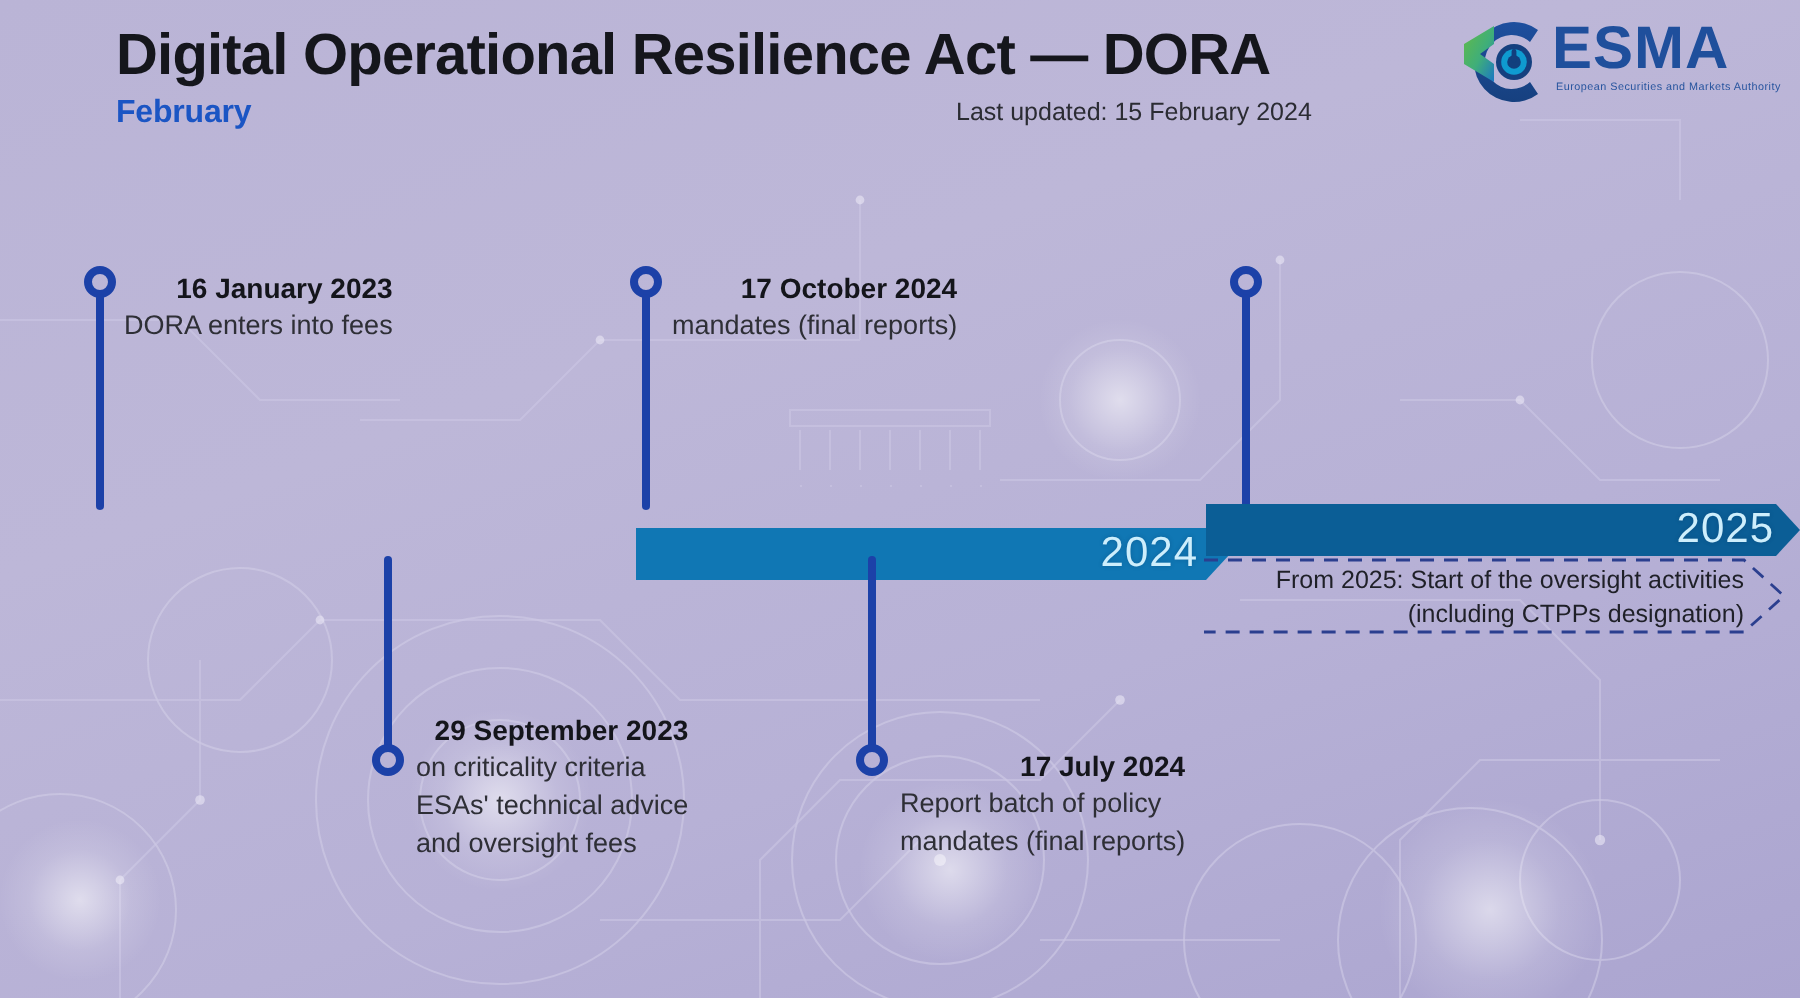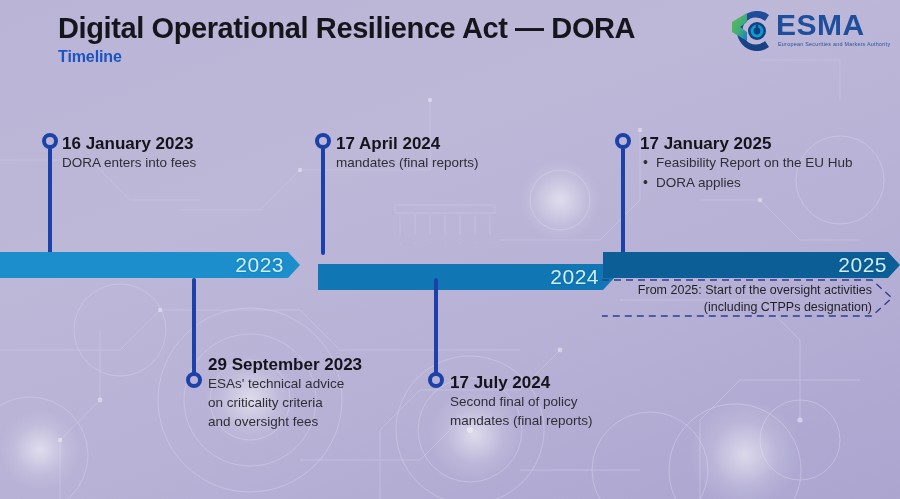--- a/index.html
+++ b/index.html
@@ -137,25 +137,26 @@
     left: 0;
     width: 16px;
     height: 16px;
     border-radius: 50%;
     border: 4px solid #1c41a8;
     background: transparent;
   }
 
   .mile-text { position: absolute; }
   .mile-date {
-    font-size: 17px;
+    font-size: 14px;
     font-weight: bold;
     color: #14151b;
     white-space: nowrap;
     line-height: 18px;
+    text-align: right;
   }
   .mile-line {
     font-size: 13.5px;
     color: #2e2f36;
     line-height: 19px;
     white-space: nowrap;
   }
   .mile-bullets {
     margin: 0;
     padding: 0 0 0 16px;
@@ -252,21 +253,22 @@
     </svg>
     <div class="glow" style="left:430px; top:390px; width:90px; height:90px;"></div>
     <div class="glow" style="left:690px; top:400px; width:110px; height:110px;"></div>
     <div class="glow" style="left:205px; top:355px; width:90px; height:90px;"></div>
     <div class="glow" style="left:520px; top:160px; width:80px; height:80px;"></div>
     <div class="glow" style="left:0px; top:410px; width:80px; height:80px;"></div>
   </div>
 
   <div class="header">
     <div class="title">Digital Operational Resilience Act — DORA</div>
-    <div class="subtitle">Timeline</div>
+    <div class="subtitle">February</div>
+    <div class="last-updated">Last updated: 15 February 2024</div>
 
     <div class="logo">
       <svg class="logo-mark" viewBox="0 0 48 46" aria-hidden="true">
         <defs>
           <linearGradient id="gwedge" x1="0" y1="0" x2="1" y2="1">
             <stop offset="0%" stop-color="#63bb46"></stop>
             <stop offset="55%" stop-color="#3fae7a"></stop>
             <stop offset="100%" stop-color="#1b77c4"></stop>
           </linearGradient>
           <linearGradient id="gring" x1="0" y1="0" x2="0" y2="1">
@@ -293,40 +295,30 @@
   <div class="mile-text" style="left:62px; top:135px;">
     <div class="mile-date">16 January 2023</div>
     <div class="mile-line">DORA enters into fees</div>
   </div>
 
   <div class="marker" style="left:315px; top:133px; width:16px; height:122px;">
     <div class="ring" style="top:0;"></div>
     <div class="stem" style="top:14px; height:108px;"></div>
   </div>
   <div class="mile-text" style="left:336px; top:135px;">
-    <div class="mile-date">17 April 2024</div>
+    <div class="mile-date">17 October 2024</div>
     <div class="mile-line">mandates (final reports)</div>
   </div>
 
   <div class="marker" style="left:615px; top:133px; width:16px; height:122px;">
     <div class="ring" style="top:0;"></div>
     <div class="stem" style="top:14px; height:108px;"></div>
   </div>
-  <div class="mile-text" style="left:640px; top:135px;">
-    <div class="mile-date">17 January 2025</div>
-    <ul class="mile-bullets">
-      <li>Feasibility Report on the EU Hub</li>
-      <li>DORA applies</li>
-    </ul>
-  </div>
 
   <div class="bar-wrap">
-    <div class="seg" style="left:0; width:300px; background:#1b8ecb; clip-path: polygon(0 0, 288px 0, 300px 50%, 288px 100%, 0 100%);">
-      <span class="seg-year">2023</span>
-    </div>
     <div class="seg" style="left:318px; width:297px; background:#1077b4; clip-path: polygon(0 0, 285px 0, 297px 50%, 285px 100%, 0 100%); margin-top: 12px;">
       <span class="seg-year">2024</span>
     </div>
     <div class="seg" style="left:603px; width:300px; background:#0b5e96; clip-path: polygon(0 0, 285px 0, 297px 50%, 285px 100%, 0 100%);">
       <span class="seg-year">2025</span>
     </div>
   </div>
 
   <div class="callout">
     <svg class="callout-svg" viewBox="0 0 294 40" preserveAspectRatio="none" aria-hidden="true">
@@ -337,28 +329,28 @@
       <div>(including CTPPs designation)</div>
     </div>
   </div>
 
   <div class="marker" style="left:186px; top:278px; width:16px; height:110px;">
     <div class="stem" style="top:0; height:98px;"></div>
     <div class="ring" style="top:94px;"></div>
   </div>
   <div class="mile-text" style="left:208px; top:356px;">
     <div class="mile-date">29 September 2023</div>
+    <div class="mile-line">on criticality criteria</div>
     <div class="mile-line">ESAs' technical advice</div>
-    <div class="mile-line">on criticality criteria</div>
     <div class="mile-line">and oversight fees</div>
   </div>
 
   <div class="marker" style="left:428px; top:278px; width:16px; height:110px;">
     <div class="stem" style="top:0; height:98px;"></div>
     <div class="ring" style="top:94px;"></div>
   </div>
   <div class="mile-text" style="left:450px; top:374px;">
     <div class="mile-date">17 July 2024</div>
-    <div class="mile-line">Second final of policy</div>
+    <div class="mile-line">Report batch of policy</div>
     <div class="mile-line">mandates (final reports)</div>
   </div>
 
 </div>
 
 </body></html>

